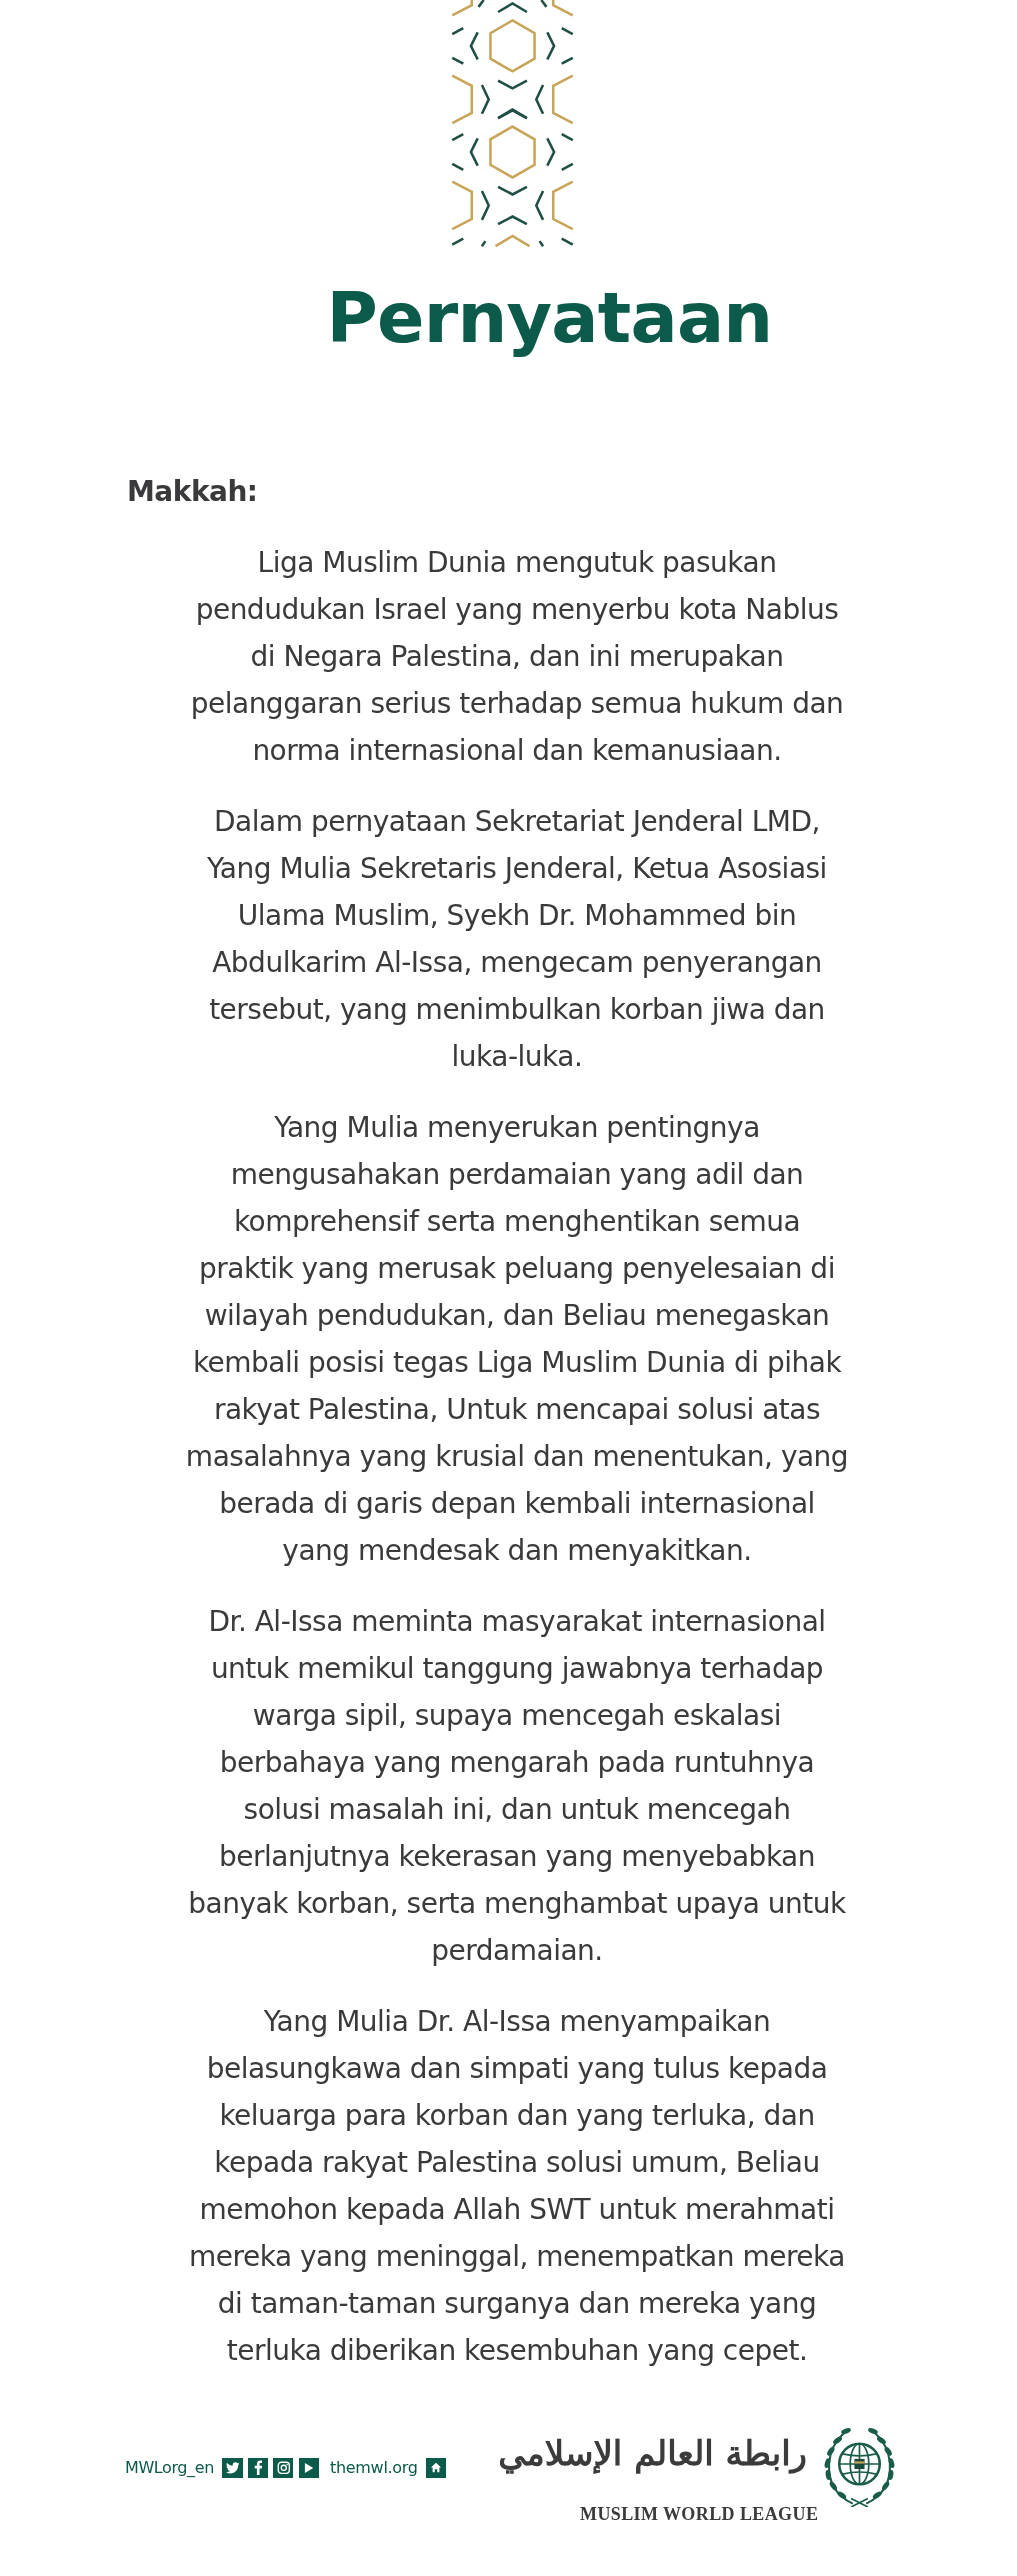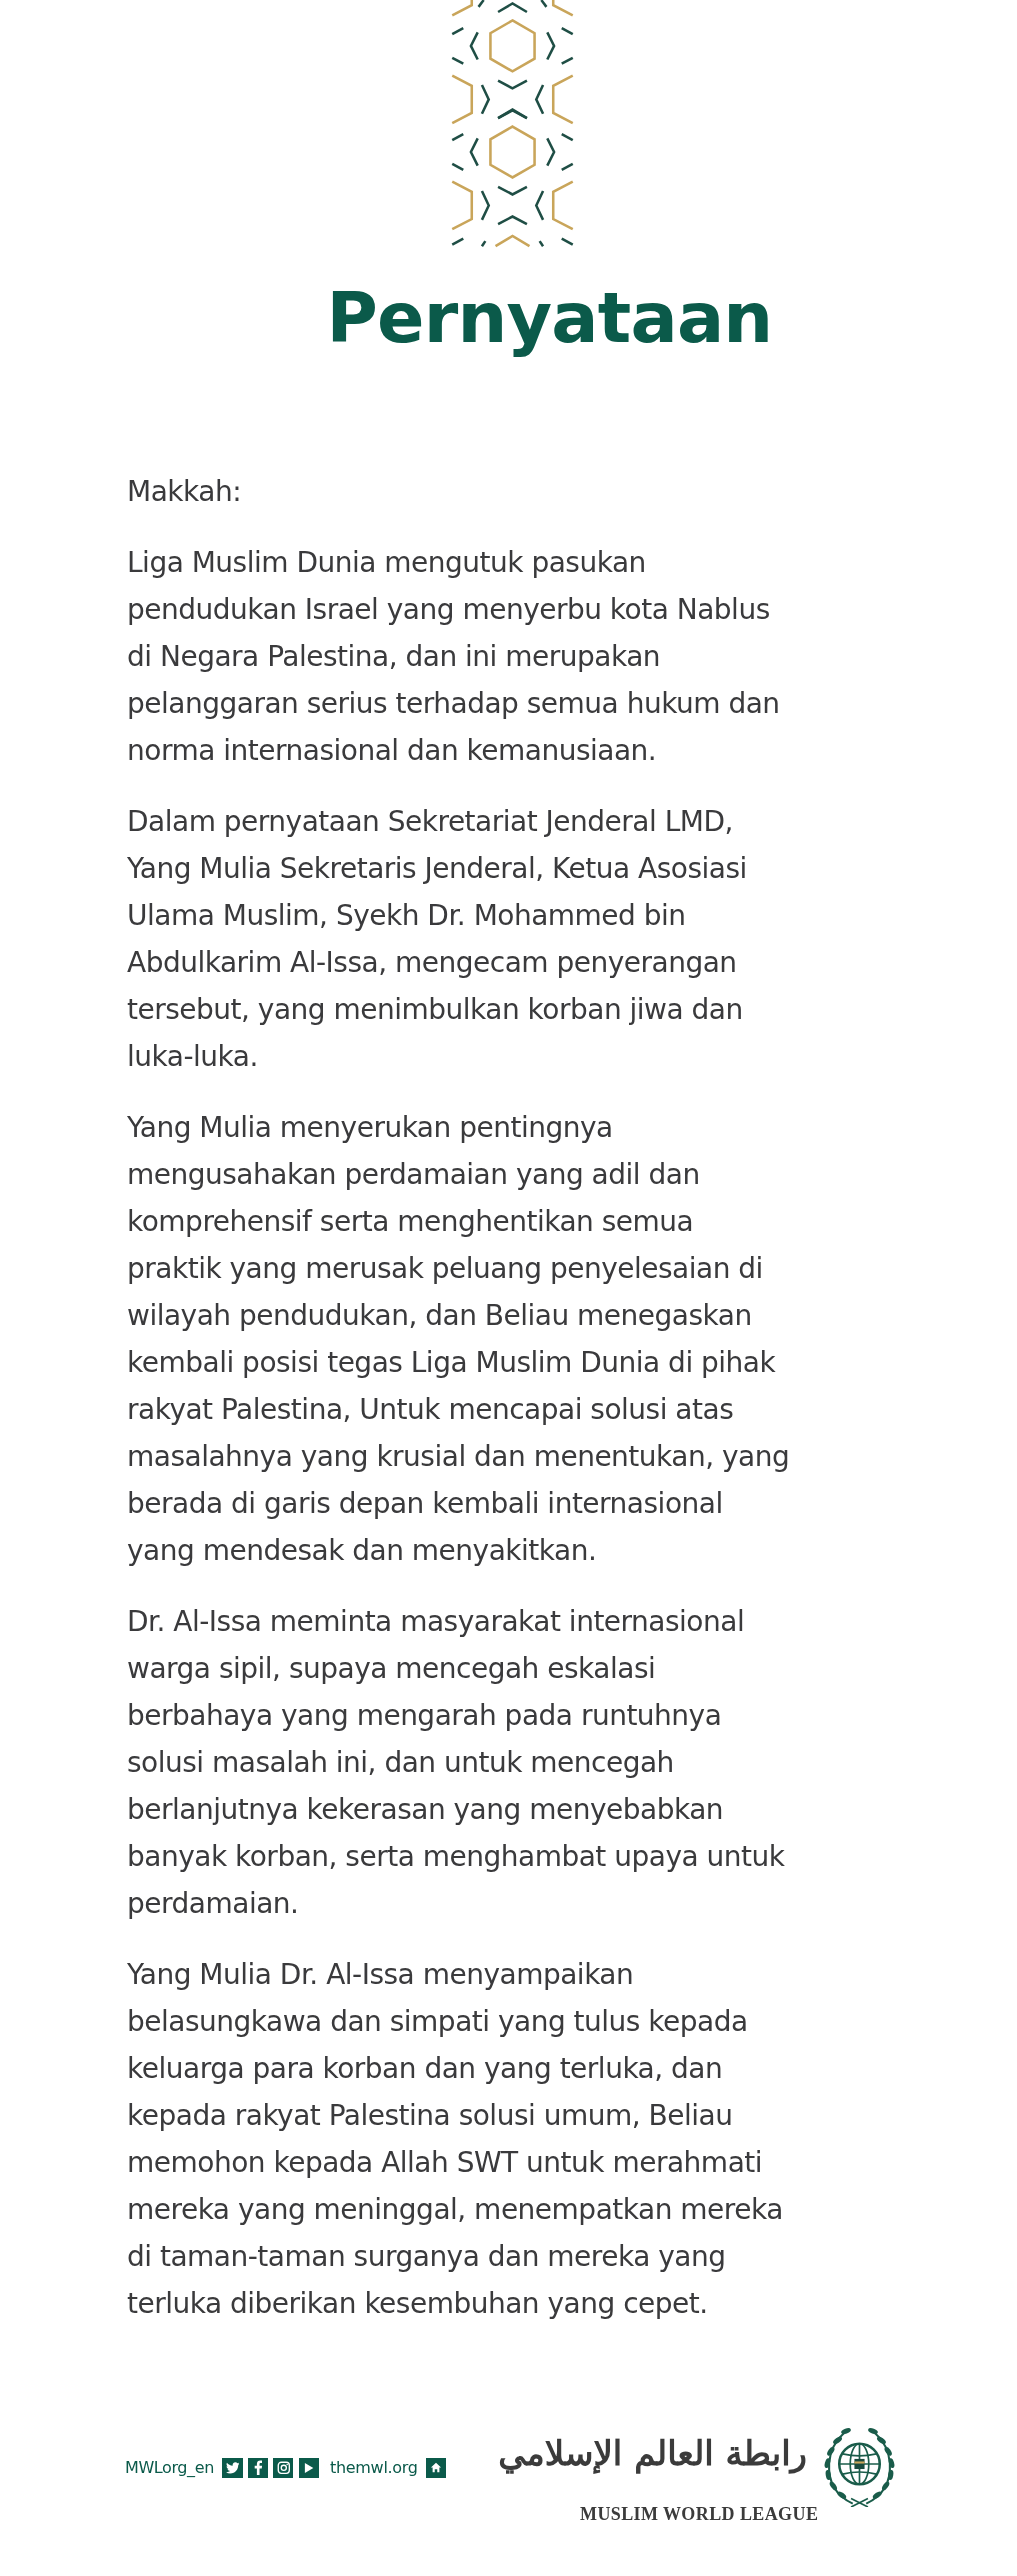--- a/index.html
+++ b/index.html
@@ -9,23 +9,23 @@
     position: absolute; left: 0; width: 1017px; top: 276px;
     text-align: center; color: #0b5a4a;
     font-family: "DejaVu Sans", sans-serif; font-weight: bold;
     font-size: 70px; line-height: 85px; letter-spacing: -0.8px;
   }
   .content {
     position: absolute; left: 127px; top: 468px; width: 780px;
     color: #3a3a3c; font-family: "DejaVu Sans", sans-serif;
     font-size: 28px; line-height: 47px; letter-spacing: -0.5px;
   }
-  .dateline { font-weight: normal; margin: 0 0 24px 0; white-space: nowrap; }
+  .dateline { font-weight: bold; margin: 0 0 24px 0; white-space: nowrap; }
   .para { margin: 0 0 24px 0; }
-  .para .line { display: block; white-space: nowrap; }
+  .para .line { display: block; white-space: nowrap; text-align: center; }
   .footer-left {
     position: absolute; left: 125px; top: 2455px; height: 25.4px;
     display: flex; align-items: center;
     font-family: "DejaVu Sans", sans-serif; color: #0b5a4a; font-size: 16px;
   }
   .handle { margin-right: 8.5px; letter-spacing: -0.4px; }
   .soc {
     width: 20.3px; height: 20.3px; background: #0b5a4a; margin-right: 5.1px;
     display: inline-flex; align-items: center; justify-content: center;
   }
@@ -118,20 +118,21 @@
     <span class="line">wilayah pendudukan, dan Beliau menegaskan</span>
     <span class="line">kembali posisi tegas Liga Muslim Dunia di pihak</span>
     <span class="line">rakyat Palestina, Untuk mencapai solusi atas</span>
     <span class="line">masalahnya yang krusial dan menentukan, yang</span>
     <span class="line">berada di garis depan kembali internasional</span>
     <span class="line">yang mendesak dan menyakitkan.</span>
   </div>
 
   <div class="para">
     <span class="line">Dr. Al-Issa meminta masyarakat internasional</span>
+    <span class="line">untuk memikul tanggung jawabnya terhadap</span>
     <span class="line">warga sipil, supaya mencegah eskalasi</span>
     <span class="line">berbahaya yang mengarah pada runtuhnya</span>
     <span class="line">solusi masalah ini, dan untuk mencegah</span>
     <span class="line">berlanjutnya kekerasan yang menyebabkan</span>
     <span class="line">banyak korban, serta menghambat upaya untuk</span>
     <span class="line">perdamaian.</span>
   </div>
 
   <div class="para">
     <span class="line">Yang Mulia Dr. Al-Issa menyampaikan</span>

